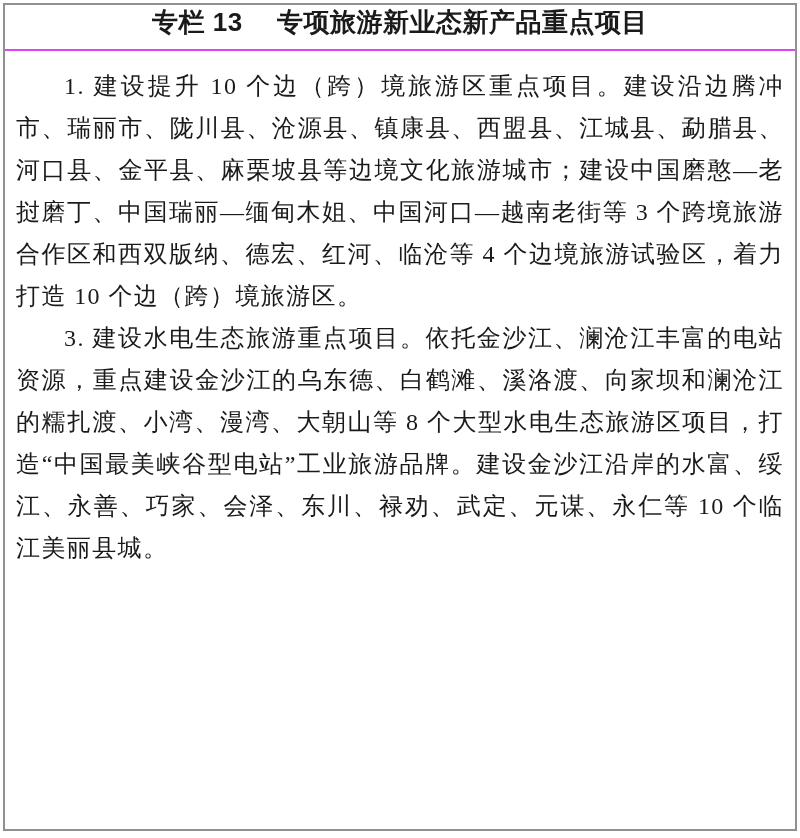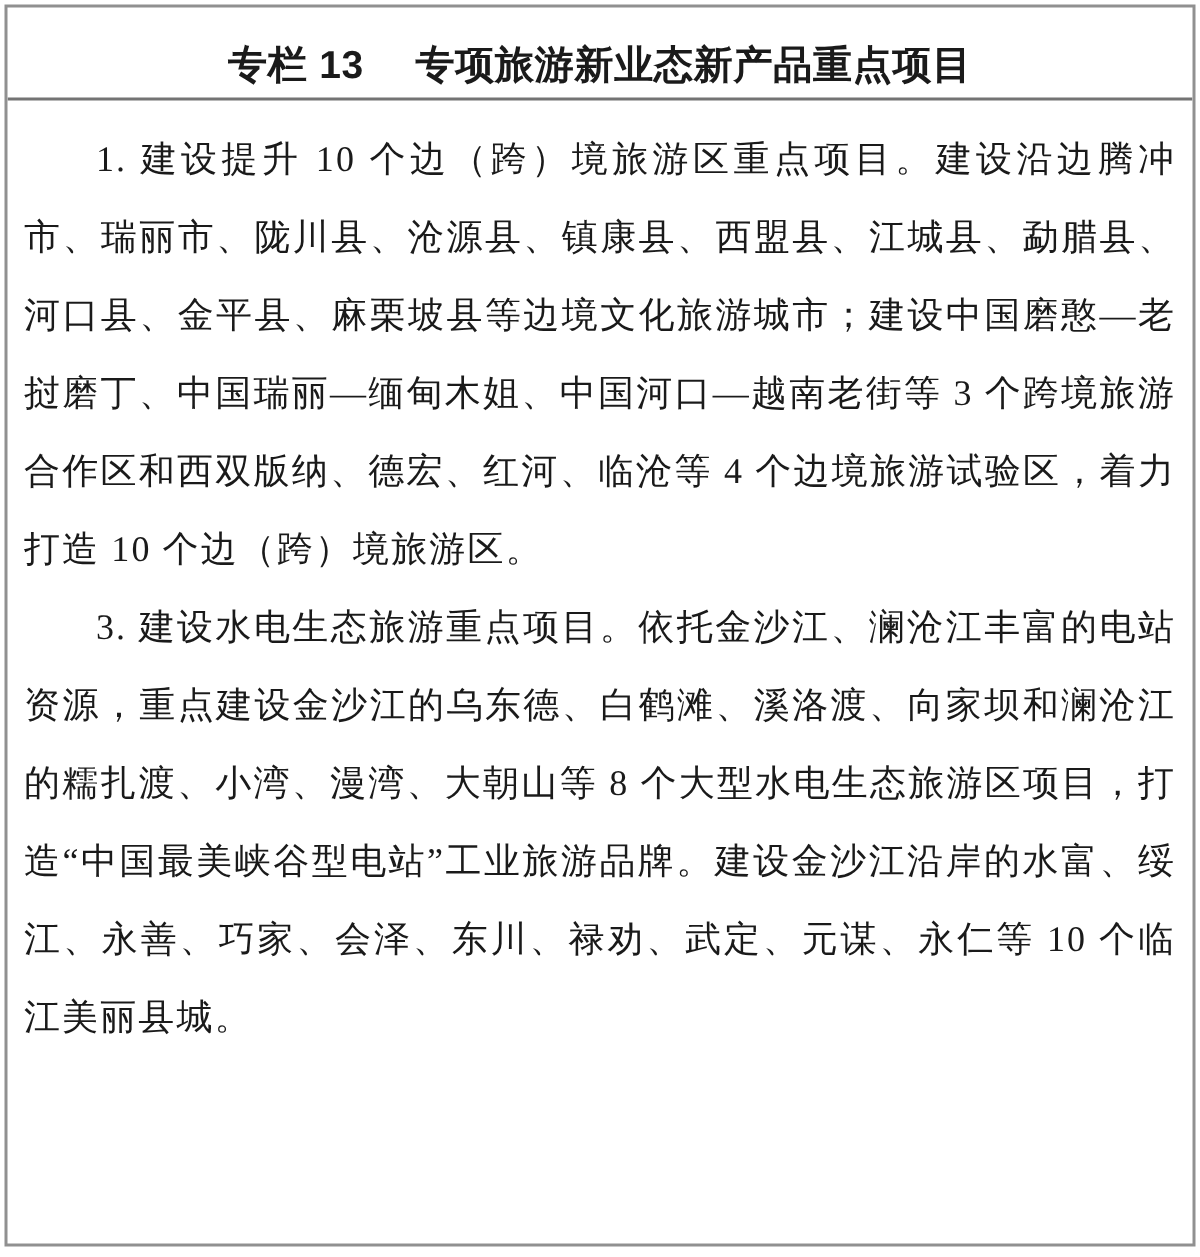--- a/index.html
+++ b/index.html
@@ -20,38 +20,37 @@
     top: 3px;
     width: 790px;
     height: 824px;
     border: 2px solid #909090;
     background: #ffffff;
     box-sizing: content-box;
     overflow: hidden;
   }
   .panel-title-row {
     height: 44px;
-    border-bottom: 2px solid #737373;
+    border-bottom: 2px solid #d946ef;
     display: flex;
-    align-items: center;
+    align-items: flex-start;
     justify-content: center;
-    margin-top: 16px;
   }
   .panel-title {
     font-family: "Liberation Sans", "DejaVu Sans", sans-serif;
     font-weight: bold;
     font-size: 26px;
     letter-spacing: 0.5px;
     white-space: pre;
   }
   .panel-body {
     padding: 14px 11px 0 11px;
     font-family: "Liberation Serif", "DejaVu Serif", serif;
     font-size: 24px;
-    line-height: 52px;
+    line-height: 42px;
     letter-spacing: 1.4px;
     text-align: justify;
     text-align-last: left;
   }
   .panel-body p {
     margin: 0;
     padding: 0;
     text-indent: 2em;
   }
 </style>

